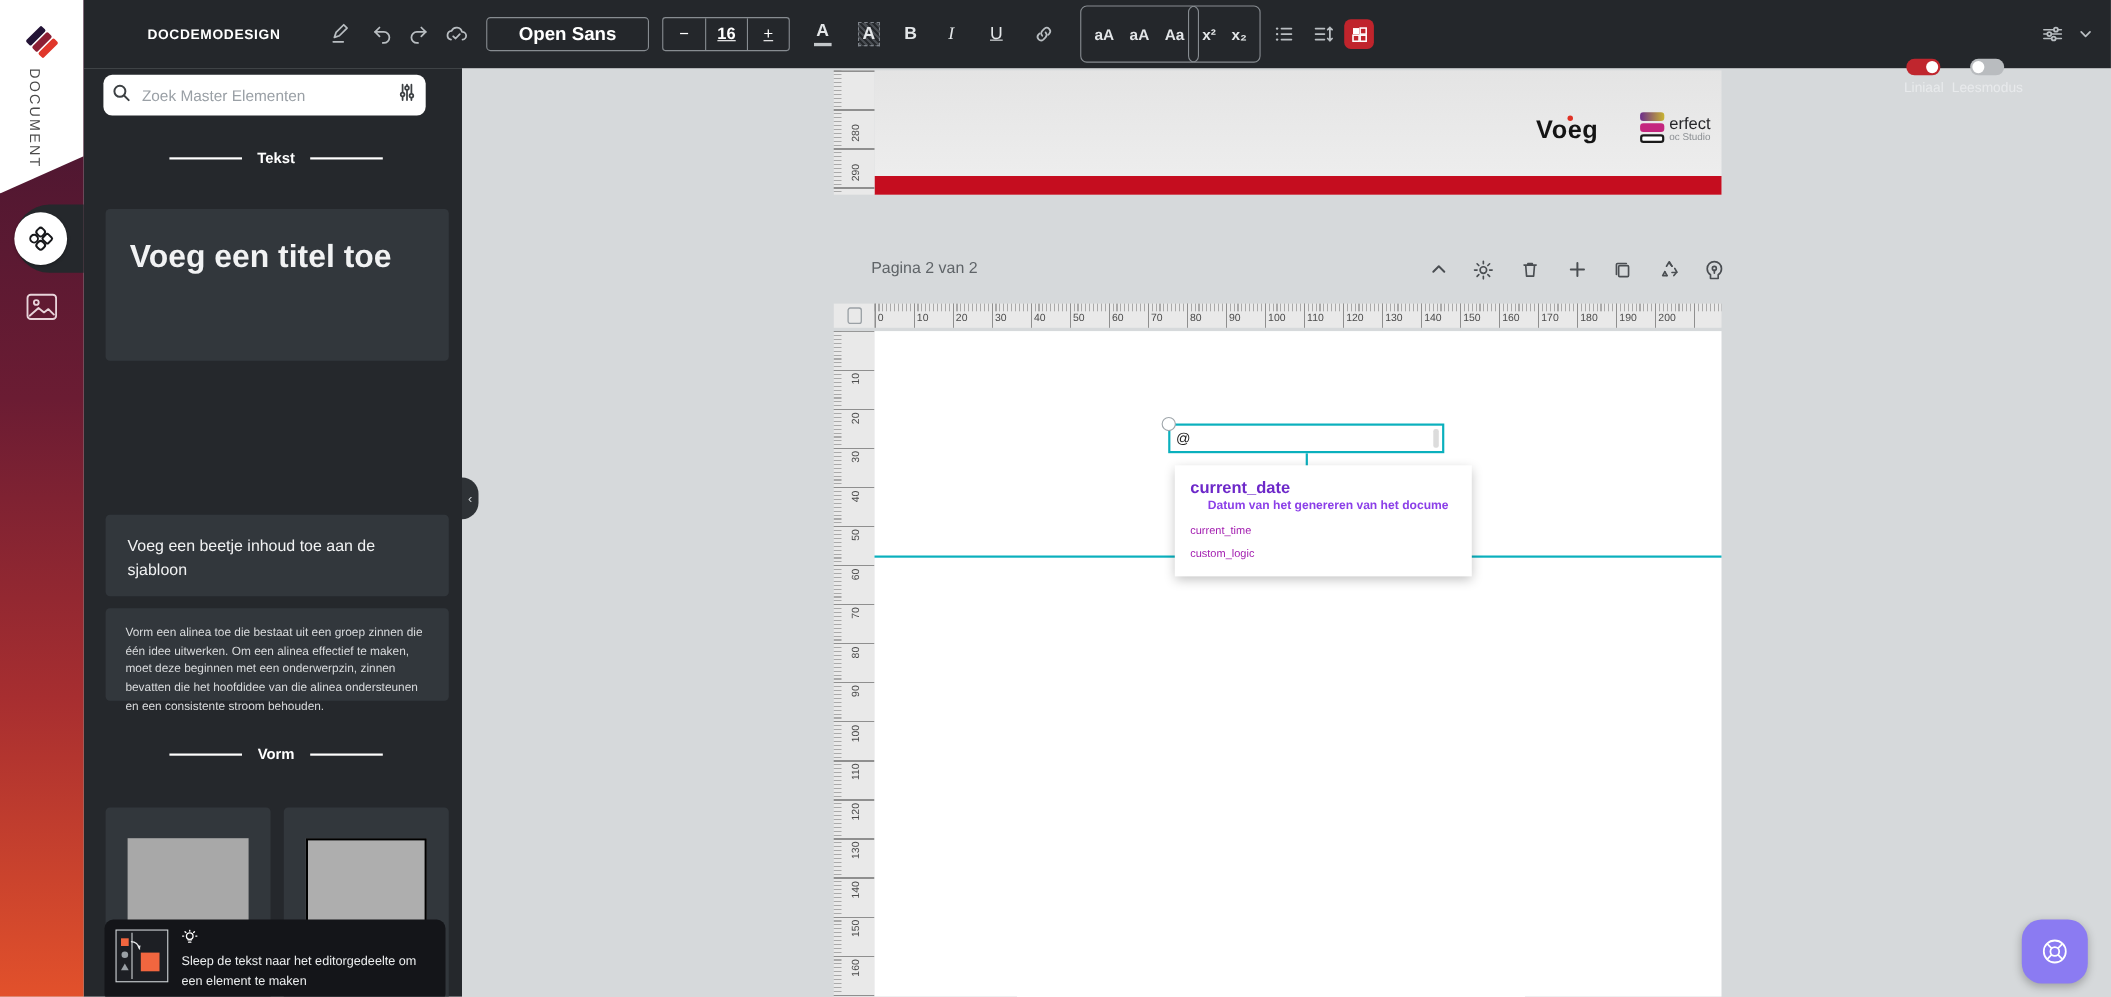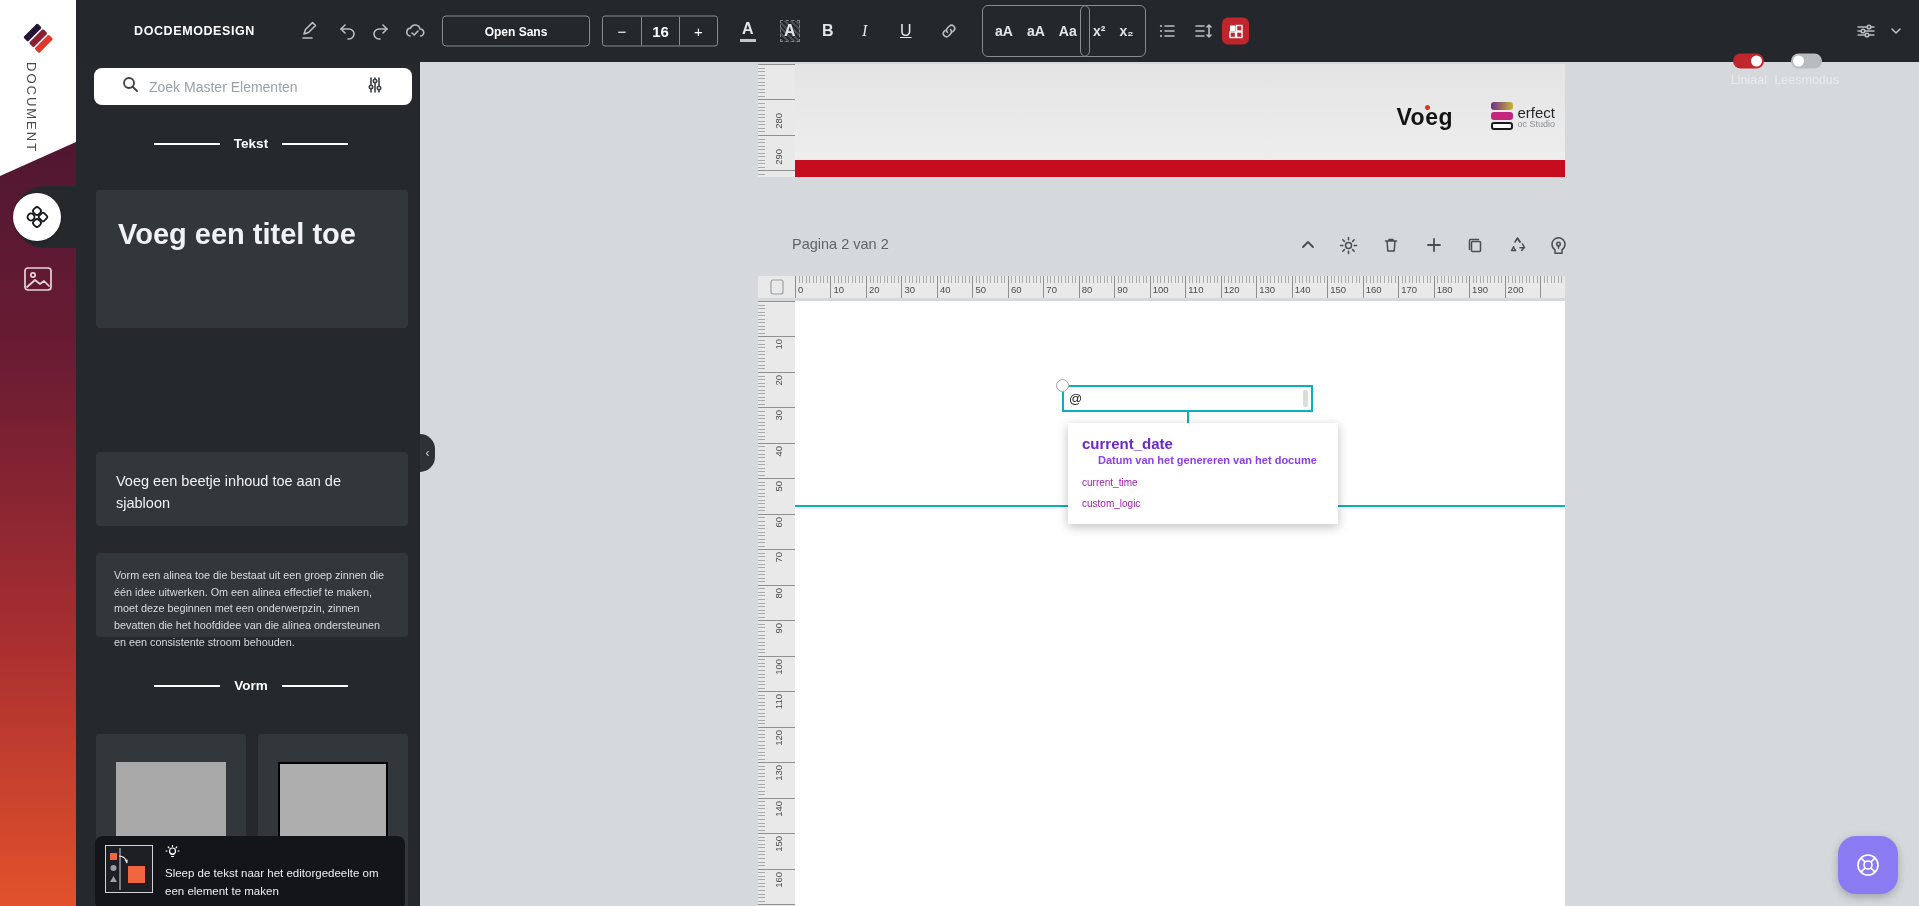--- a/index.html
+++ b/index.html
@@ -4,24 +4,24 @@
 <style>
   * { margin:0; padding:0; box-sizing:border-box; }
   html,body { width:1919px; height:906px; overflow:hidden; font-family:"Liberation Sans",sans-serif; background:#d6d9db; }
 
   
   #toolbar { position:absolute; left:76px; top:0; width:1843px; height:62px; background:#24272b; z-index:30; }
   .tb { position:absolute; top:50%; transform:translateY(-50%); color:#cfd3d6; }
   .tb-title { left:58px; color:#fff; font-weight:bold; font-size:12.5px; letter-spacing:.6px; }
   .tb-icon { width:26px; height:26px; display:flex; align-items:center; justify-content:center; cursor:pointer; }
   .tb-icon svg { stroke:#b9bec2; fill:none; stroke-width:1.6; stroke-linecap:round; stroke-linejoin:round; }
-  .font-btn { left:366px; width:148px; height:31px; border:1px solid #878c91; border-radius:4px; color:#fff; font-weight:bold; font-size:12px; display:flex; align-items:center; justify-content:center; cursor:pointer; }
+  .font-btn { left:366px; width:148px; height:31px; border:1px solid #878c91; border-radius:4px; color:#fff; font-weight:bold; font-size:17px; display:flex; align-items:center; justify-content:center; cursor:pointer; }
   .size-group { left:526px; height:31px; display:flex; border:1px solid #878c91; border-radius:3px; overflow:hidden; }
   .size-group > div { width:38px; display:flex; align-items:center; justify-content:center; color:#fff; font-size:15px; }
-  .size-group > div + div { border-left:1px solid #878c91; }
+  .size-group > div + div { border-left:1px solid #878c91;text-decoration:underline; }
   .size-val { font-weight:bold; font-size:14px; }
   .fmt { font-size:16px; color:#e3e6e8; cursor:pointer; text-align:center; }
   .fmt-A { border-bottom:3px solid #c3c7ca; padding:0 2px 1px; font-weight:bold; }
   .fmt-Ahl { font-weight:bold; padding:1px 3px; background:repeating-linear-gradient(45deg,#4a4e53 0 2px,transparent 2px 4px); border:1px dashed #7e838a; }
   .grp { display:flex; align-items:center; gap:14px; border:1px solid #878c91; border-radius:6px; padding:17px 12px; }
   .grp span { color:#e3e6e8; font-size:14px; font-weight:bold; cursor:pointer; }
   .red-tool { left:1146px; width:27px; height:27px; background:#c0242c; border-radius:6px; display:flex; align-items:center; justify-content:center; cursor:pointer; }
   .toggle-block { display:flex; flex-direction:column; align-items:center; gap:4px; top:50%;margin-top:39px; }
   .pill { width:31px; height:15px; border-radius:8px; position:relative; cursor:pointer; }
   .pill .knob { position:absolute; top:2px; width:11px; height:11px; border-radius:50%; background:#fff; }
@@ -32,21 +32,21 @@
   
   #rail { position:absolute; left:0; top:0; width:76px; height:906px; background:linear-gradient(180deg,#3f1430 0%,#6b1c33 40%,#a72e30 70%,#e2512b 100%); z-index:40; }
   #rail-wedge { position:absolute; left:0; top:0; width:76px; height:200px; background:#fff; clip-path:polygon(0 0,100% 0,100% 71%,0 88%); }
   #rail-brand { position:absolute; left:24px; top:62px; writing-mode:vertical-rl; font-size:13px; letter-spacing:2px; color:#4a4a4a; }
   #rail-notch { position:absolute; left:14px; top:186px; width:62px; height:62px; background:#25282c; border-radius:31px 0 0 31px; }
   #rail-elements { position:absolute; left:13px; top:193px; width:48px; height:48px; background:#fff; border-radius:50%; display:flex; align-items:center; justify-content:center; cursor:pointer; box-shadow:0 1px 3px rgba(0,0,0,.3); }
   #rail-image { position:absolute; left:23px; top:266px; width:30px; height:26px; cursor:pointer; }
 
   
   #panel { position:absolute; left:76px; top:62px; width:344px; height:844px; background:#25282c; z-index:20; overflow:hidden; }
-  .search-box { position:absolute; left:18px; top:6px; width:318px; height:37px; background:#fff; border-radius:8px; display:flex; align-items:center; padding:0 28px; gap:10px; }
+  .search-box { position:absolute; left:18px; top:6px; width:293px; height:37px; background:#fff; border-radius:8px; display:flex; align-items:center; padding:0 8px; gap:10px; }
   .search-box input { border:none; outline:none; flex:1; font-size:14px; color:#333; font-family:"Liberation Sans",sans-serif; }
   .search-box input::placeholder { color:#9aa0a6; }
   .sec-head { position:absolute; left:18px; width:314px; display:flex; align-items:center; gap:14px; color:#fff; font-weight:bold; font-size:13.5px; justify-content:center; }
   .sec-head .line { width:66px; height:2px; background:#fff; }
   .card { position:absolute; left:20px; width:312px; background:#32373c; border-radius:4px; color:#f1f2f3; cursor:grab; }
   .shape-card { position:absolute; width:150px; height:200px; background:#32373c; border-radius:4px; cursor:grab; }
   .shape-sq { position:absolute; left:20px; top:28px; width:110px; height:110px; }
   #drag-tip { position:absolute; left:19px; top:774px; width:310px; min-height:64px; background:#141519; border-radius:8px; display:flex; gap:12px; padding:9px 10px; z-index:5; }
   #tip-thumb { width:48px; height:48px; border:1px solid #cfd3d6; background:#1d1f24; flex-shrink:0; }
   #drag-tip p { color:#eceeef; font-size:11.5px; line-height:1.55; margin-top:1px; }
@@ -268,21 +268,21 @@
 
   <div class="sec-head" style="top:74px">
     <div class="line"></div>
     <span>Tekst</span>
     <div class="line"></div>
   </div>
 
   <div class="card" style="top:128px;height:138px;padding:22px 22px">
     <div style="font-size:29px;font-weight:bold;line-height:1.55">Voeg een titel toe</div>
   </div>
-  <div class="card" style="top:390px;height:74px;padding:18px 20px">
+  <div class="card" style="top:406px;height:74px;padding:18px 20px">
     <div style="font-size:14.5px;line-height:1.55">Voeg een beetje inhoud toe aan de sjabloon</div>
   </div>
   <div class="card" style="top:491px;height:84px;padding:14px 18px;color:#d9dbdd">
     <div style="font-size:10.8px;line-height:1.55">Vorm een alinea toe die bestaat uit een groep zinnen die één idee uitwerken. Om een alinea effectief te maken, moet deze beginnen met een onderwerpzin, zinnen bevatten die het hoofdidee van die alinea ondersteunen en een consistente stroom behouden.</div>
   </div>
 
   <div class="sec-head" style="top:616px">
     <div class="line"></div>
     <span>Vorm</span>
     <div class="line"></div>

